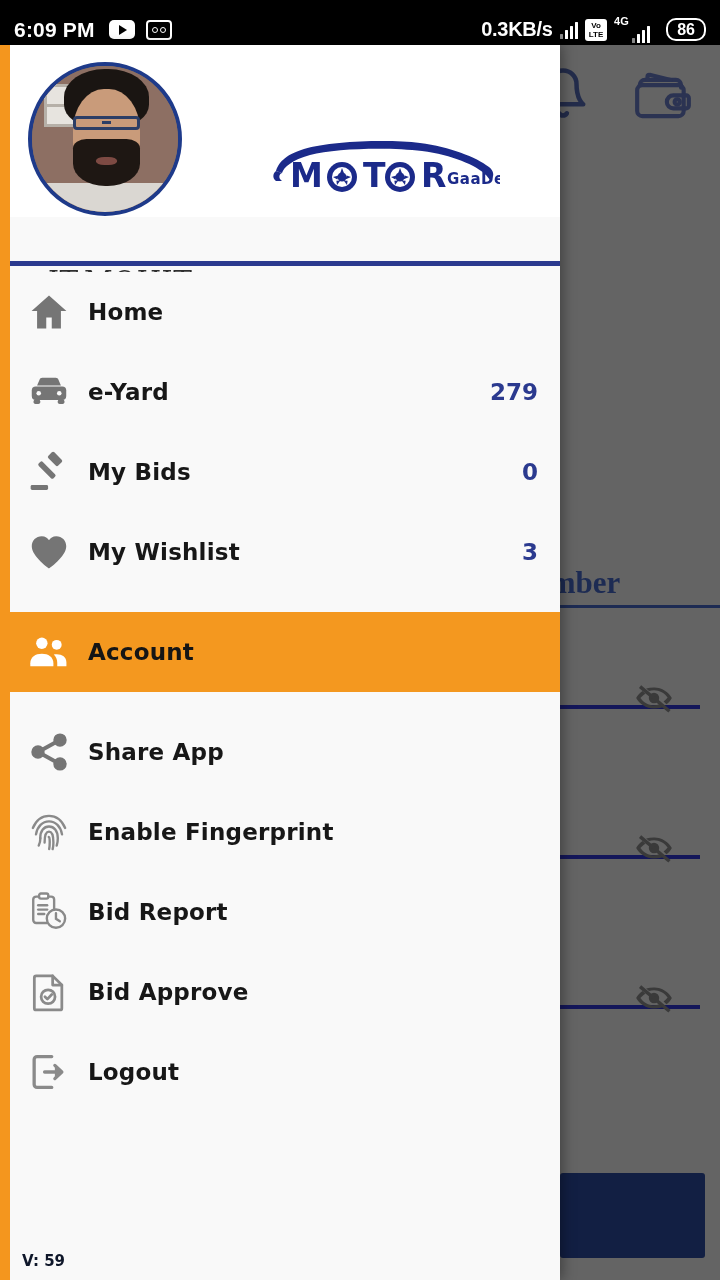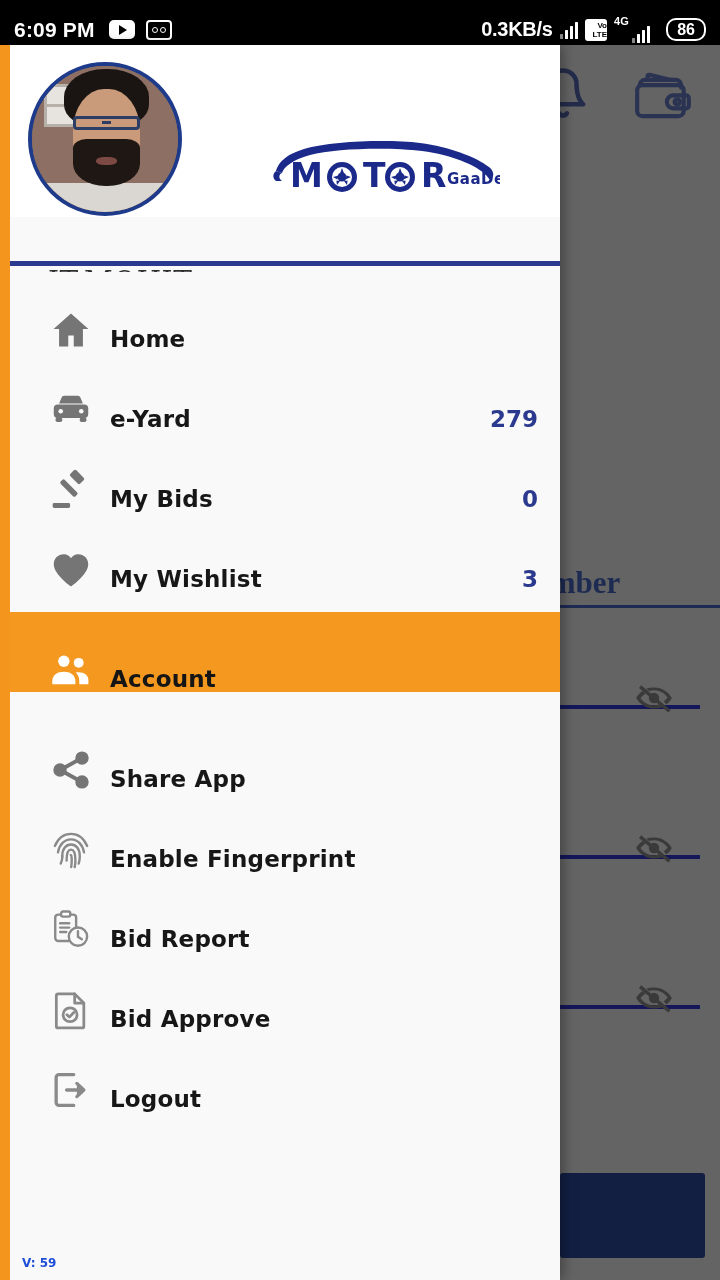--- a/index.html
+++ b/index.html
@@ -37,21 +37,21 @@
   .bars{ display:flex; align-items:flex-end; gap:1.5px; height:18px; }
   .bars b{ display:block; width:3.5px; background:#fff; border-radius:.5px; }
   .bars b:nth-child(1){height:5px;}
   .bars b:nth-child(2){height:9px;}
   .bars b:nth-child(3){height:13px;}
   .bars b:nth-child(4){height:17px;}
   .bars.dim b:nth-child(1){background:#888;}
   .volte{
     width:22px;height:22px;background:#fff;color:#000;border-radius:3px;
     font-size:8px;font-weight:700;line-height:9px;text-align:center;
-    display:flex;flex-direction:column;align-items:flex-end;justify-content:center;
+    display:flex;flex-direction:column;align-items:center;justify-content:center;
   }
   .sim2{ display:flex; align-items:flex-end; gap:3px; }
   .g4{ font-size:11px; font-weight:700; line-height:11px; margin-bottom:16px;}
   .batt{
     border:2px solid #fff;border-radius:10px;padding:1px 9px;
     font-size:16px;font-weight:700;line-height:17px;margin-left:9px;
   }
 
   
   .bg-page{
@@ -115,41 +115,41 @@
     font-size:28px; color:#2e2e2e; letter-spacing:.5px;
   }
   .head-divider{
     position:absolute; left:10px; top:216px; width:550px; height:5px;
     background:#2b3a8f;
   }
 
   
   .menu{ position:absolute; top:227px; left:10px; width:550px; }
   .mitem{
-    display:flex; align-items:flex-end; height:80px; padding:0 22px 0 38px;
+    display:flex; align-items:center; height:80px; padding:0 22px 0 16px;
     background:#f9f9f9; cursor:pointer;
   }
   .mitem .ic{ width:62px; flex:0 0 62px; display:flex; align-items:center; }
   .mitem .lbl{
     font-family:"DejaVu Sans", sans-serif;
     font-size:23px; font-weight:700; color:#171717; letter-spacing:.2px;
   }
   .mitem .badge{
     margin-left:auto; font-family:"DejaVu Sans", sans-serif;
     font-size:23px; font-weight:700; color:#2b3a8f;
   }
   .mitem.active{ background:#f4981f; }
   .mitem.active .lbl{ color:#151515; }
   .spacer{ height:20px; background:#f9f9f9; }
   .spacer.white{ background:#f9f9f9; }
 
   .version{
     position:absolute; left:22px; bottom:10px;
     font-family:"DejaVu Sans", sans-serif;
-    font-size:12px; font-weight:700; color:#1d4ed8;
+    font-size:15px; font-weight:700; color:#0f172a;
   }
 </style>
 </head>
 <body>
 
 <div id="screen">
 
   <div class="statusbar">
     <div class="sb-time">6:09 PM</div>
     <div class="sb-left-icons">

